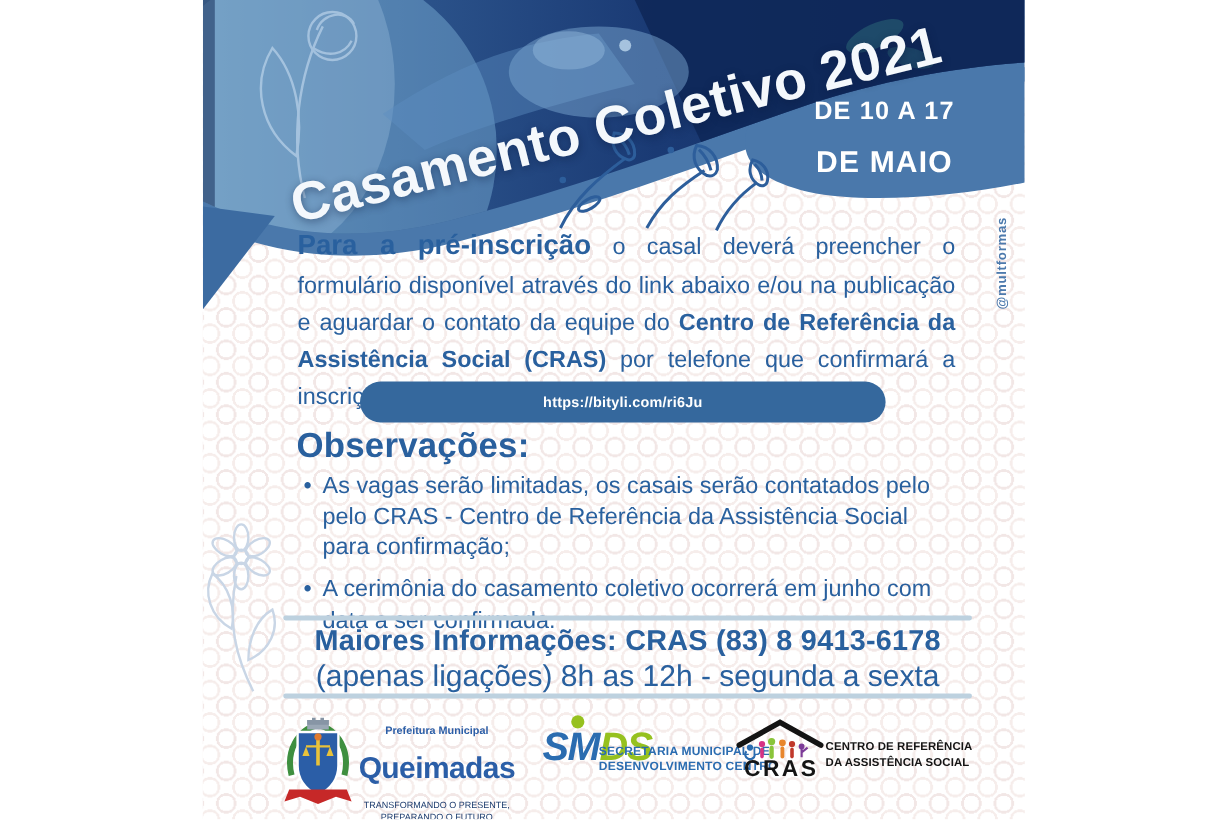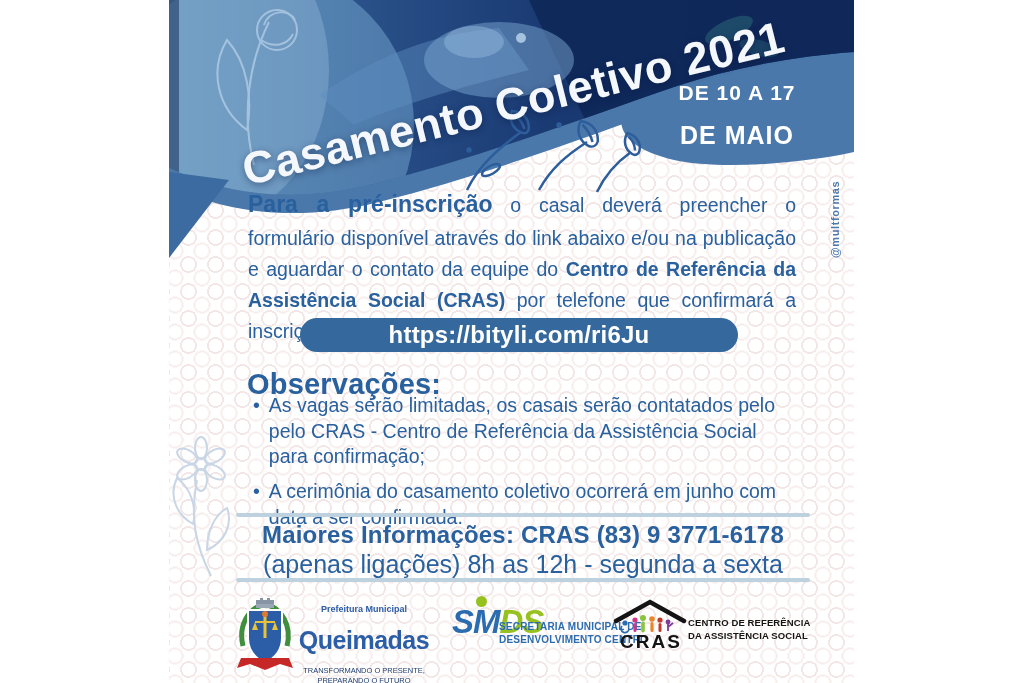--- a/index.html
+++ b/index.html
@@ -21,23 +21,23 @@
   .badge-l1{font-size:18.5px;font-weight:400;letter-spacing:.5px;}
   .badge-l2{font-size:21px;font-weight:700;letter-spacing:1px;margin-top:4px;}
   .badge-l3{font-size:25px;font-weight:700;letter-spacing:1px;margin-top:18px;}
   .watermark{position:absolute;left:660px;top:158px;height:100px;writing-mode:vertical-rl;
     transform:rotate(180deg);font-size:11px;font-weight:700;color:#4d7aad;letter-spacing:.6px;}
   .intro{position:absolute;left:79px;top:186px;width:548px;font-size:19.5px;line-height:1.60;
     color:#29609e;text-align:justify;}
   .intro .lead{font-weight:700;font-size:23px;}
   .intro .b{font-weight:700;}
   .pill{position:absolute;left:131px;top:318px;width:438px;height:34px;background:#35689d;
-    border-radius:17px;color:#ffffff;font-weight:700;font-size:24px;display:flex;
+    border-radius:17px;color:#ffffff;font-weight:700;font-size:12px;display:flex;
     align-items:center;justify-content:center;letter-spacing:.2px;cursor:pointer;}
-  .obs-heading{position:absolute;left:78px;top:368px;font-size:29px;font-weight:700;color:#29609e;
+  .obs-heading{position:absolute;left:78px;top:356px;font-size:29px;font-weight:700;color:#29609e;
     letter-spacing:.2px;}
   .bullets{position:absolute;left:84px;top:393px;width:548px;color:#29609e;font-size:19.5px;line-height:1.32;}
   .bullet{display:flex;gap:9px;margin-bottom:9px;}
   .bullet .dot{flex:0 0 auto;}
   .divider{position:absolute;left:67px;width:574px;height:4px;background:#bdd1df;border-radius:2px;}
   .d1{top:513px;} .d2{top:578px;}
   .contact1{position:absolute;left:67px;top:521px;width:574px;text-align:center;font-size:24px;
     font-weight:700;color:#29609e;letter-spacing:.2px;}
   .contact2{position:absolute;left:67px;top:550px;width:574px;text-align:center;font-size:25px;
     color:#29609e;}
@@ -147,21 +147,21 @@
         <span class="dot">•</span>
         <span>As vagas serão limitadas, os casais serão contatados pelo pelo CRAS - Centro de Referência da Assistência Social para confirmação;</span>
       </div>
       <div class="bullet">
         <span class="dot">•</span>
         <span>A cerimônia do casamento coletivo ocorrerá em junho com data a ser confirmada.</span>
       </div>
     </div>
 
     <div class="divider d1"></div>
-    <div class="contact1">Maiores Informações: CRAS (83) 9 3771-6178</div>
+    <div class="contact1">Maiores Informações: CRAS (83) 8 9413-6178</div>
     <div class="contact2">(apenas ligações) 8h as 12h - segunda a sexta</div>
     <div class="divider d2"></div>
 
     <svg class="crest-svg" viewBox="0 0 60 76">
       <path d="M8,48 C3,28 13,10 30,6" stroke="#3f8f3f" stroke-width="5" fill="none"></path>
       <path d="M52,48 C57,28 47,10 30,6" stroke="#3f8f3f" stroke-width="5" fill="none"></path>
       <path d="M21,2 h18 v8 h-18 z" fill="#9aa7b5"></path>
       <path d="M21,2 h4 v-2 h3 v2 h4 v-2 h3 v2 h4 v4 h-18 z" fill="#8795a5"></path>
       <path d="M13,12 h34 v28 c0,13 -9,21 -17,25 c-8,-4 -17,-12 -17,-25 z" fill="#2b5ea7" stroke="#ffffff" stroke-width="2"></path>
       <path d="M30,18 v22" stroke="#e8c23a" stroke-width="3"></path>

